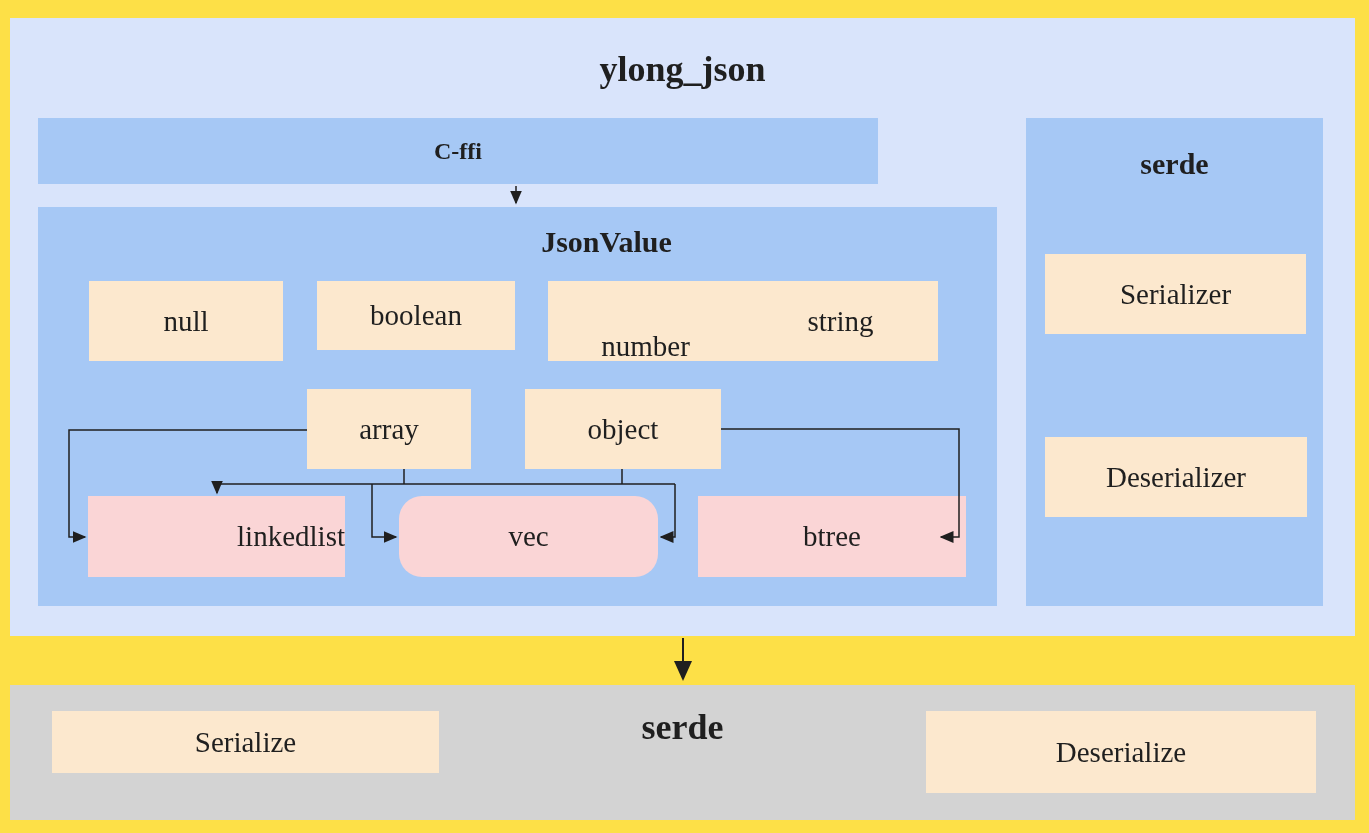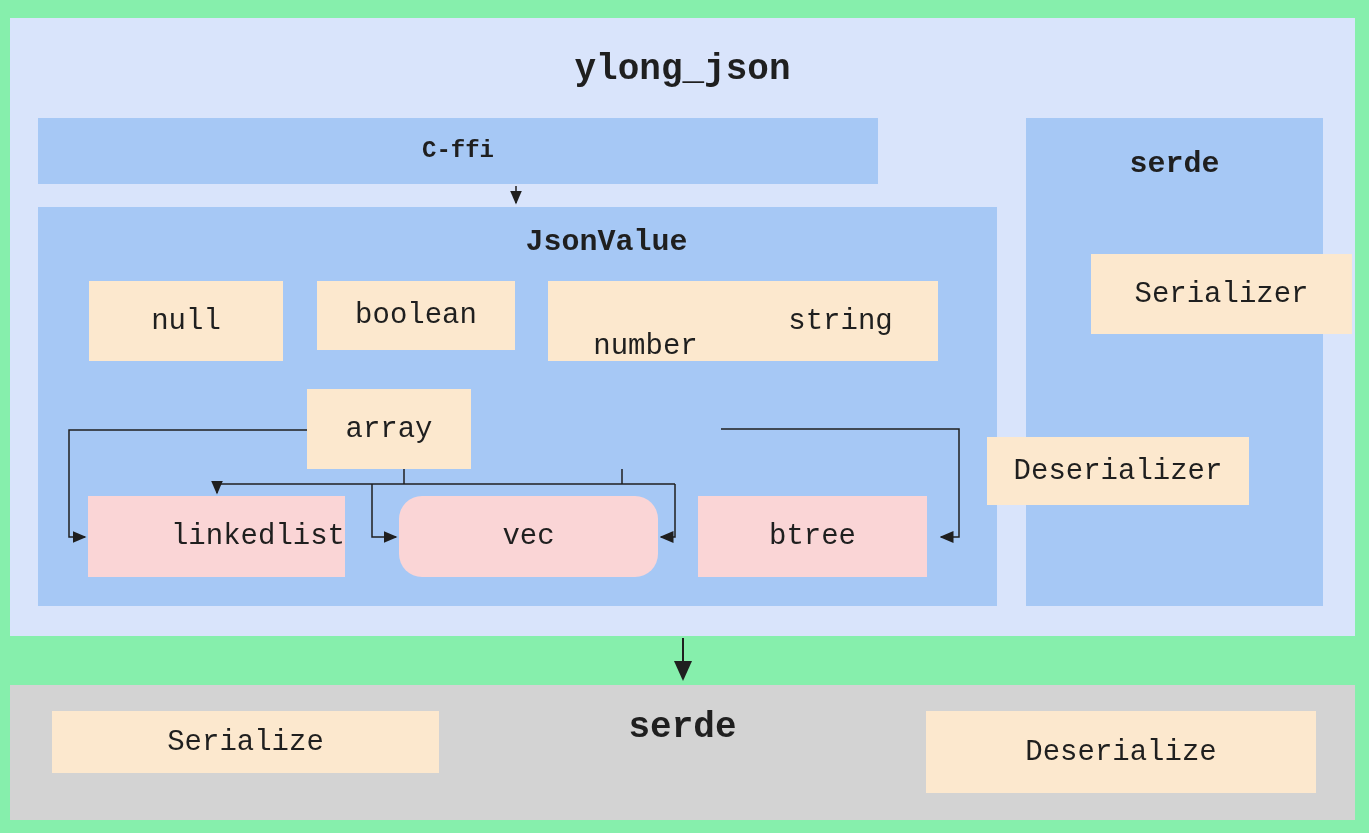--- a/index.html
+++ b/index.html
@@ -4,22 +4,22 @@
 <style>
   html, body {
     margin: 0;
     padding: 0;
     background: #ffffff;
   }
   .stage {
     position: relative;
     width: 1369px;
     height: 833px;
-    background: #86efac;
-    font-family: Liberation Mono, monospace;
+    background: #fde047;
+    font-family: Liberation Serif, serif;
     color: #1f1f1f;
     overflow: hidden;
   }
   .abs { position: absolute; }
   .panel-outer { background: #d9e4fb; }
   .panel-blue  { background: #a6c8f5; }
   .panel-gray  { background: #d3d3d3; }
   .box {
     position: absolute;
     display: flex;
@@ -86,39 +86,42 @@
   <div class="box cream" style="left:548px; top:281px; width:195px; height:80px;align-items:flex-end;">
     <span>number</span>
   </div>
   <div class="box cream" style="left:743px; top:281px; width:195px; height:80px;">
     <span>string</span>
   </div>
 
   <div class="box cream" style="left:307px; top:389px; width:164px; height:80px;">
     <span>array</span>
   </div>
+  <div class="box cream" style="left:525px; top:389px; width:196px; height:80px;">
+    <span>object</span>
+  </div>
 
   <div class="box pink" style="left:88px; top:496px; width:257px; height:81px;justify-content:flex-end;">
     <span>linkedlist</span>
   </div>
   <div class="box pink" style="left:399px; top:496px; width:259px; height:81px;border-radius:23px;">
     <span>vec</span>
   </div>
-  <div class="box pink" style="left:698px; top:496px; width:229px; height:81px;">
+  <div class="box pink" style="left:698px; top:496px; width:268px; height:81px;">
     <span>btree</span>
   </div>
 
   <div class="abs panel-blue" style="left:1026px; top:118px; width:297px; height:488px;"></div>
 
   <div class="sect-title" style="left:1026px; top:146px; width:297px;">serde</div>
 
-  <div class="box cream" style="left:1091px; top:254px; width:261px; height:80px;justify-content:center;">
+  <div class="box cream" style="left:1045px; top:254px; width:261px; height:80px;justify-content:center;">
     <span>Serializer</span>
   </div>
-  <div class="box cream" style="left:987px; top:437px; width:262px; height:68px;">
+  <div class="box cream" style="left:1045px; top:437px; width:262px; height:80px;">
     <span>Deserializer</span>
   </div>
 
   <div class="abs panel-gray" style="left:10px; top:685px; width:1345px; height:135px;"></div>
 
   <div class="big-title" style="left:10px; top:706px; width:1345px;">serde</div>
 
   <div class="box cream" style="left:52px; top:711px; width:387px; height:62px;">
     <span>Serialize</span>
   </div>

